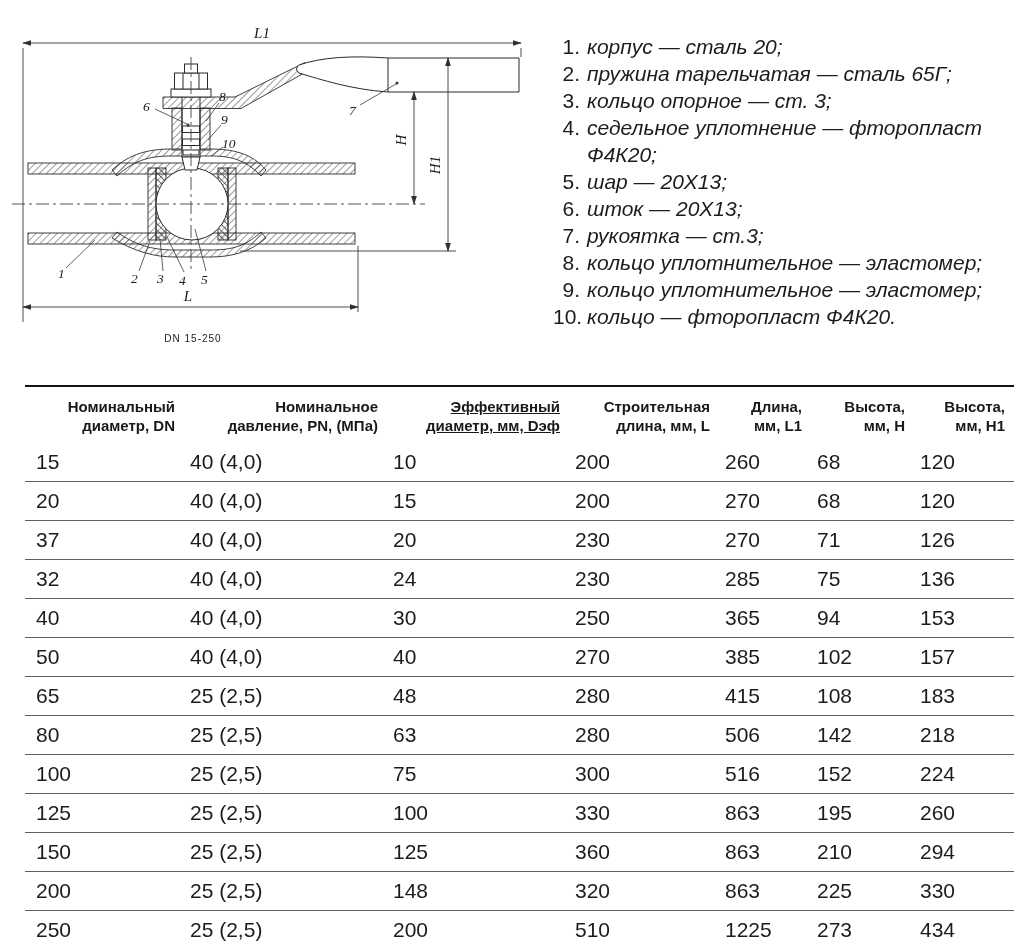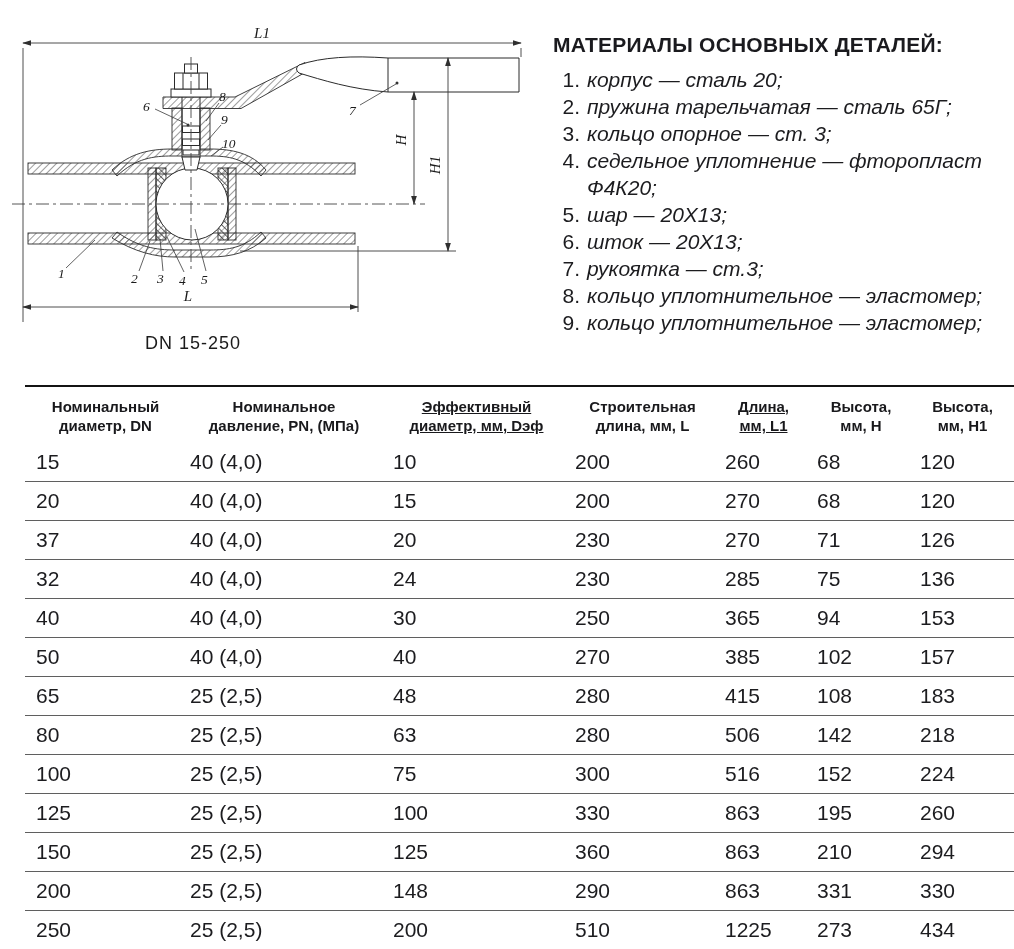--- a/index.html
+++ b/index.html
@@ -6,53 +6,53 @@
   body{
     width:1014px;height:949px;background:#ffffff;position:relative;
     font-family:"Liberation Sans",sans-serif;color:#1d1d1f;overflow:hidden;
   }
   .abs{position:absolute;}
 
   
   #drawing-wrap{left:0;top:0;width:540px;height:360px;}
   #drawing-caption{
     left:118px;top:333px;width:150px;text-align:center;
-    font-size:18px;letter-spacing:1px;color:#1b1b1b;white-space:nowrap;
+    font-size:10px;letter-spacing:1px;color:#1b1b1b;white-space:nowrap;
   }
 
   
   #materials{left:553px;top:33px;width:448px;}
   #materials-title{
     font-size:21px;font-weight:bold;letter-spacing:0.2px;color:#1a1a1e;
     white-space:nowrap;margin:0 0 9px 0;
   }
   .mat-item{display:flex;align-items:flex-start;font-size:21px;line-height:27px;color:#1c1c1f;}
   .mat-num{width:27px;min-width:27px;text-align:right;margin-right:7px;}
   .mat-text{flex:1;font-style:italic;}
 
   
   #spec-table{
     position:absolute;left:25px;top:385px;width:975px;
     border-collapse:collapse;table-layout:fixed;
     border-top:2px solid #141414;
   }
   #spec-table th{
-    text-align:center;vertical-align:top;font-size:15px;font-weight:bold;
+    text-align:right;vertical-align:top;font-size:15px;font-weight:bold;
     line-height:19px;padding:10px 4px 8px 11px;color:#19191c;
   }
   #spec-table td{
     font-size:21px;font-weight:normal;height:38px;vertical-align:middle;
     padding:0 4px 0 11px;color:#1c1c1f;
   }
   #spec-table tbody tr:not(:first-child) td{border-top:1px solid #5f5f5f;}
   #spec-table th:nth-child(1){width:139px;}
   #spec-table th:nth-child(2){width:188px;}
   #spec-table th:nth-child(3){width:167px;text-decoration:underline;}
   #spec-table th:nth-child(4){width:135px;margin-top:42px;}
-  #spec-table th:nth-child(5){width:77px;text-decoration:underline;}
+  #spec-table th:nth-child(5){width:77px;}
   #spec-table th:nth-child(6){width:88px;}
   #spec-table th:nth-child(7){width:85px;}
   #spec-table th:nth-child(8){width:96px;}
 
   
   .ln{stroke:#2b2b2b;stroke-width:1;fill:none;}
   .thin{stroke:#3a3a3a;stroke-width:0.8;fill:none;}
   .white{fill:#ffffff;stroke:#2b2b2b;stroke-width:1;}
   .hatch{fill:url(#ph);stroke:#2b2b2b;stroke-width:0.9;}
   .xhatch{fill:url(#px);stroke:#2b2b2b;stroke-width:0.9;}
@@ -169,21 +169,20 @@
       <text class="callout" x="349" y="115">7</text>
       <text class="callout" x="219" y="101">8</text>
       <text class="callout" x="221" y="124">9</text>
       <text class="callout" x="222" y="148">10</text>
     </g>
   </svg>
   <div class="abs" id="drawing-caption">DN 15-250</div>
 </div>
 
 <div class="abs" id="materials">
-  <h1 id="materials-title">МАТЕРИАЛЫ ОСНОВНЫХ ДЕТАЛЕЙ:</h1>
   <div id="materials-list">
       <div class="mat-item">
         <span class="mat-num">1.</span>
         <span class="mat-text">корпус — сталь 20;</span>
       </div>
       <div class="mat-item">
         <span class="mat-num">2.</span>
         <span class="mat-text">пружина тарельчатая — сталь 65Г;</span>
       </div>
       <div class="mat-item">
@@ -206,20 +205,24 @@
         <span class="mat-num">7.</span>
         <span class="mat-text">рукоятка — ст.3;</span>
       </div>
       <div class="mat-item">
         <span class="mat-num">8.</span>
         <span class="mat-text">кольцо уплотнительное — эластомер;</span>
       </div>
       <div class="mat-item">
         <span class="mat-num">9.</span>
         <span class="mat-text">кольцо уплотнительное — эластомер;</span>
+      </div>
+      <div class="mat-item">
+        <span class="mat-num">10.</span>
+        <span class="mat-text">кольцо — фторопласт Ф4К20.</span>
       </div>
     </div>
 </div>
 
 <table id="spec-table">
   <thead>
     <tr>
         <th>
           <div>Номинальный</div>
           <div>диаметр, DN</div>
@@ -359,23 +362,23 @@
         <td>360</td>
         <td>863</td>
         <td>210</td>
         <td>294</td>
         <td>18,8</td>
       </tr>
       <tr>
         <td>200</td>
         <td>25 (2,5)</td>
         <td>148</td>
-        <td>290</td>
+        <td>320</td>
         <td>863</td>
-        <td>331</td>
+        <td>225</td>
         <td>330</td>
         <td>37,7</td>
       </tr>
       <tr>
         <td>250</td>
         <td>25 (2,5)</td>
         <td>200</td>
         <td>510</td>
         <td>1225</td>
         <td>273</td>

